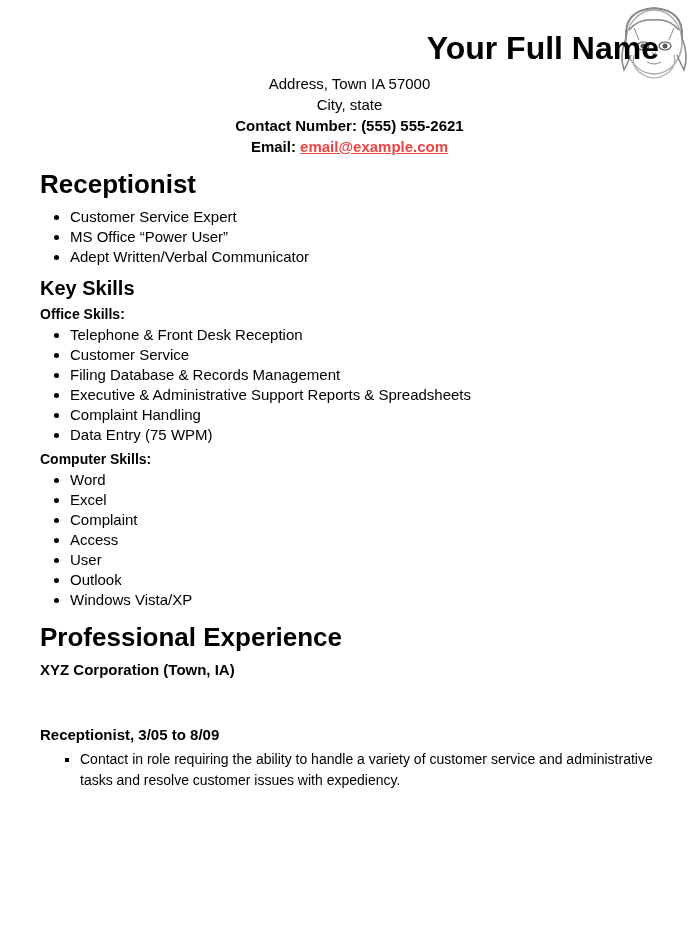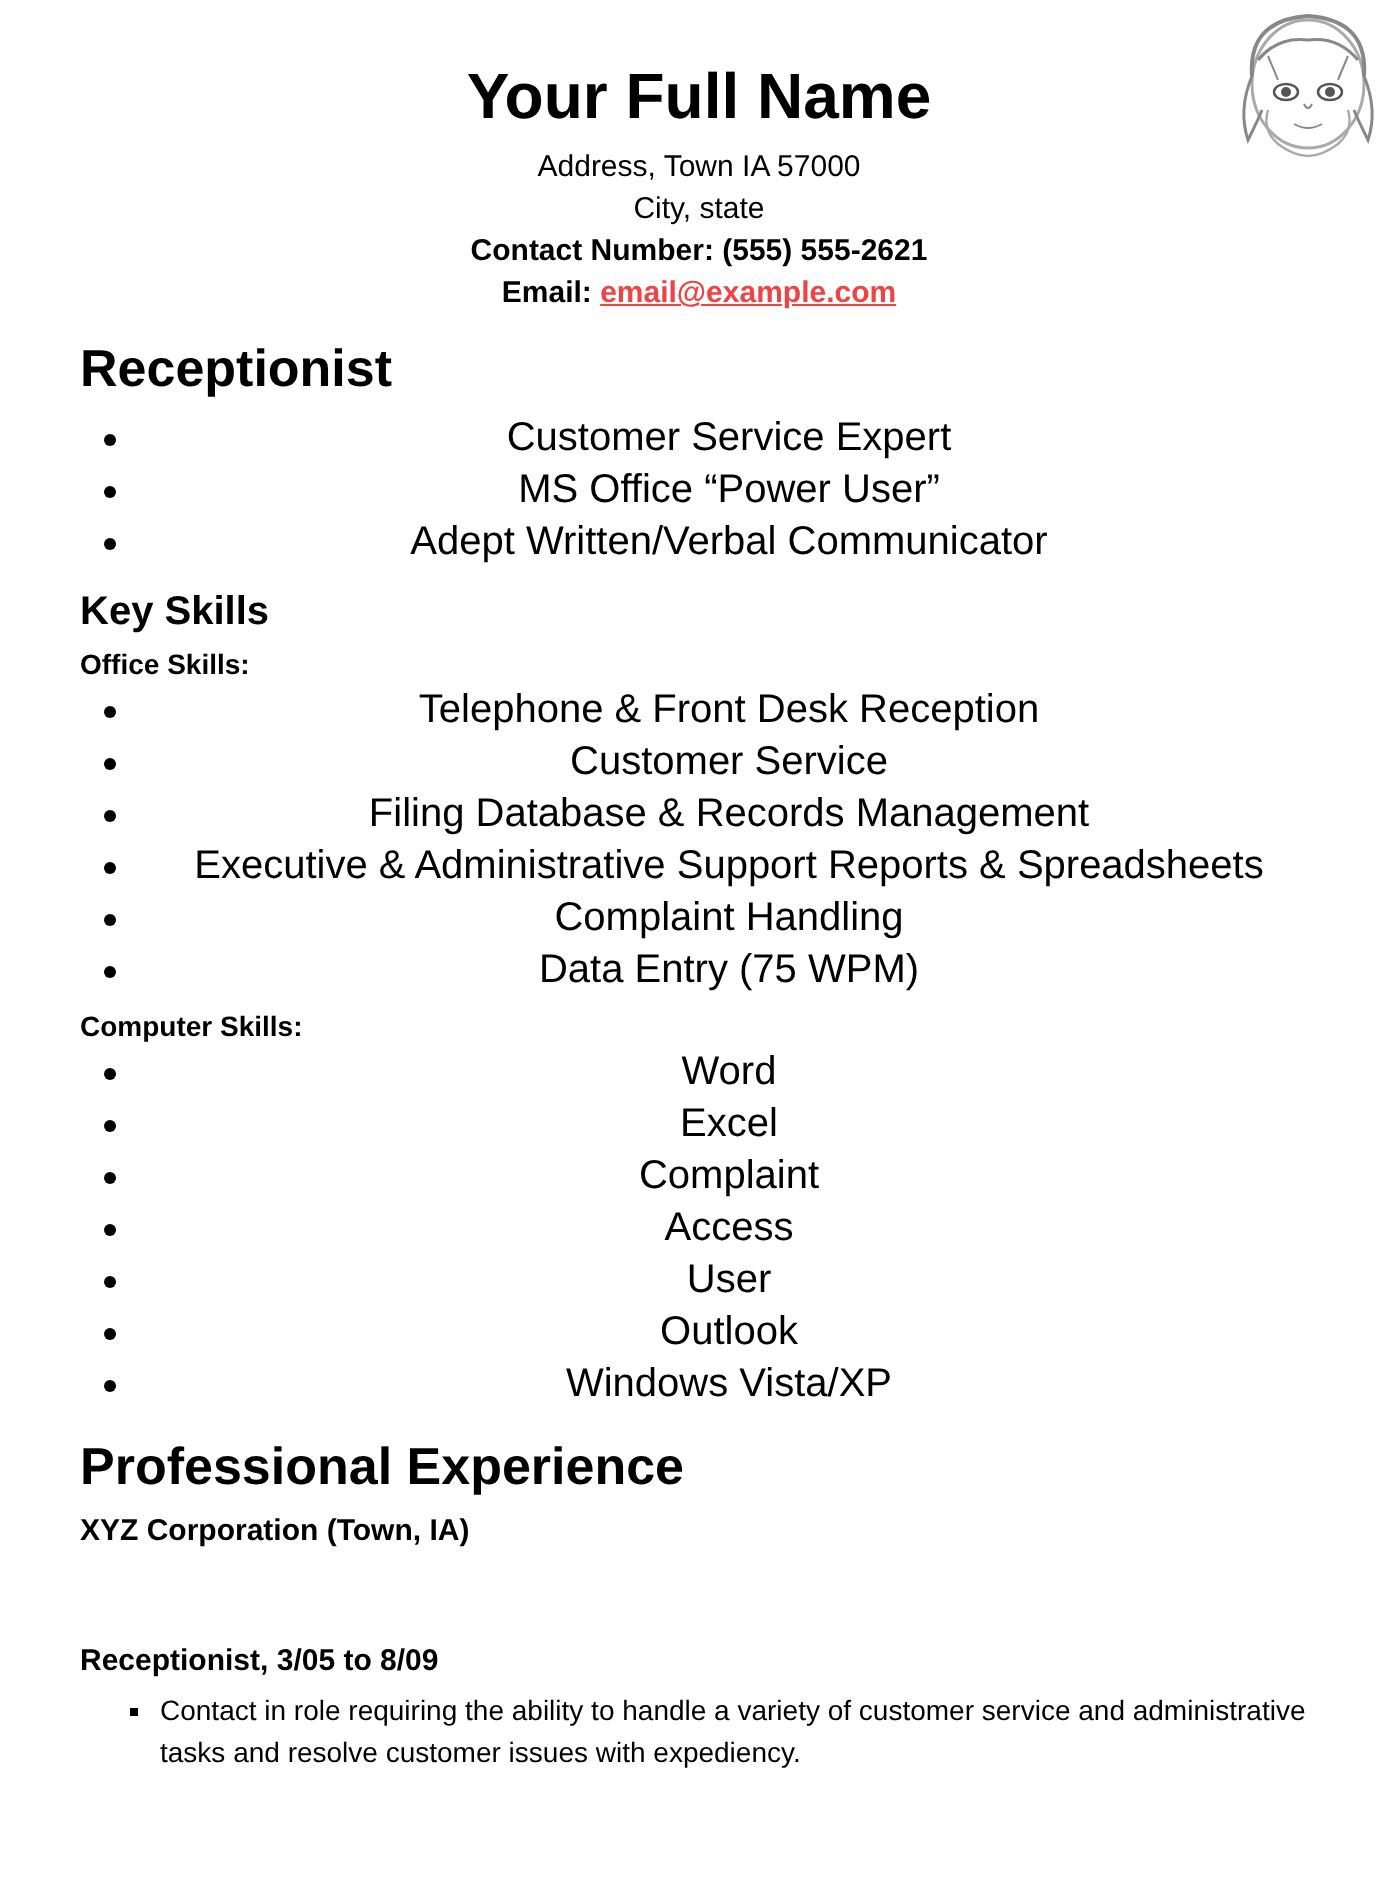--- a/index.html
+++ b/index.html
@@ -25,20 +25,21 @@
     .header {
       text-align: center;
       margin-bottom: 10px;
       position: relative;
     }
     .header-name {
       font-size: 32px;
       font-weight: bold;
       font-family: Arial, sans-serif;
       margin-bottom: 8px;
+      text-align: right;
     }
     .header-address {
       font-size: 15px;
       margin-bottom: 4px;
     }
     .header-city {
       font-size: 15px;
       margin-bottom: 4px;
     }
     .header-contact {
@@ -71,24 +72,23 @@
       font-family: Arial, sans-serif;
       margin-top: 14px;
       margin-bottom: 8px;
     }
     .bullet-list {
       list-style: disc;
       margin-left: 30px;
       margin-bottom: 8px;
     }
     .bullet-list li {
-      font-size: 20px;
+      font-size: 15px;
       margin-bottom: 3px;
       font-family: Arial, sans-serif;
-      text-align: center;
     }
     .section-title-medium {
       font-size: 20px;
       font-weight: bold;
       font-family: Arial, sans-serif;
       margin-top: 12px;
       margin-bottom: 6px;
     }
     .sub-label {
       font-size: 14px;

